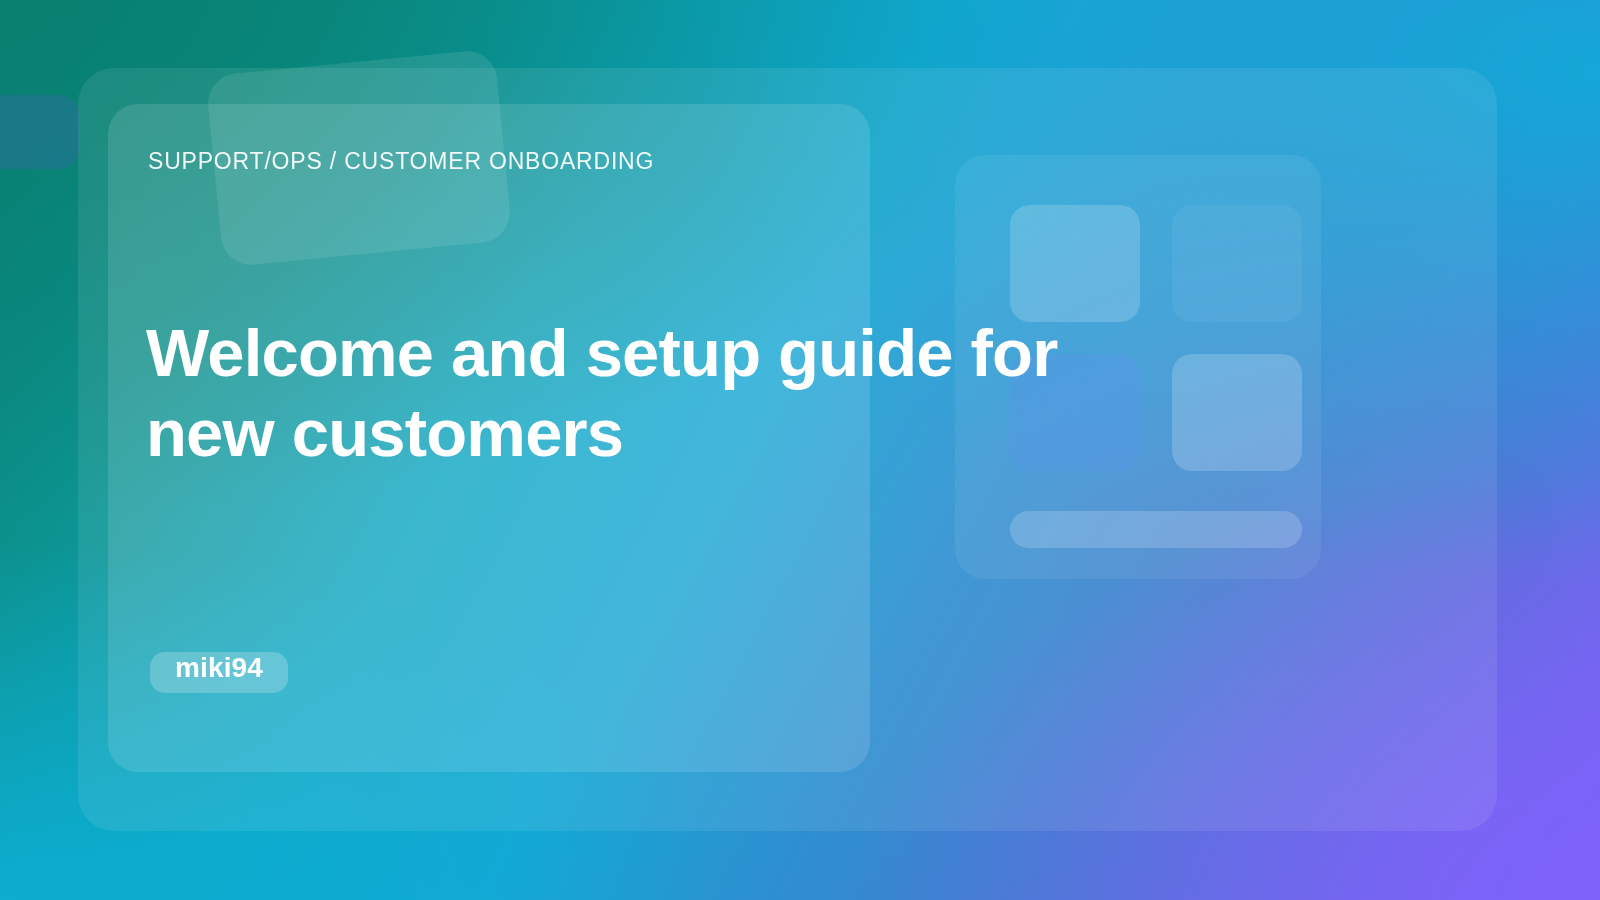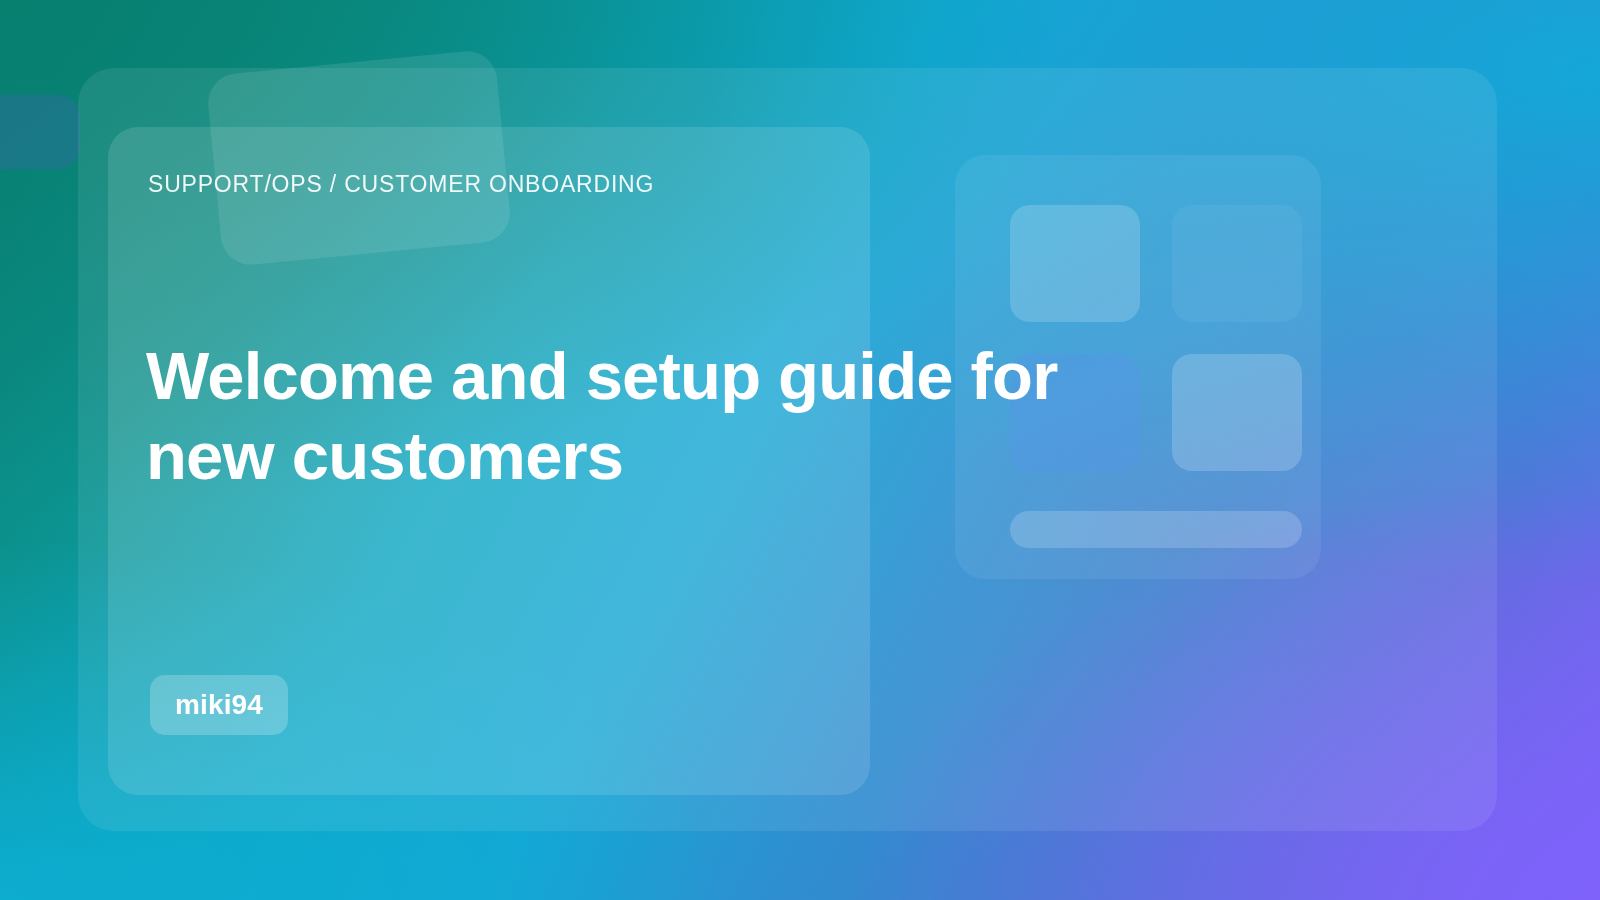--- a/index.html
+++ b/index.html
@@ -101,21 +101,20 @@
   .content-card {
     position: absolute;
     left: 108px;
     top: 104px;
     width: 762px;
     height: 668px;
     border-radius: 30px;
     background: rgba(255,255,255,0.12);
     padding: 0;
     box-sizing: border-box;
-    margin-top: 23px;
   }
 
   .breadcrumb {
     position: absolute;
     left: 40px;
     top: 44px;
     font-size: 23px;
     letter-spacing: 0.035em;
     color: rgba(255,255,255,0.92);
     font-weight: 400;
@@ -133,24 +132,23 @@
     font-weight: 700;
     letter-spacing: -0.012em;
     color: #ffffff;
     white-space: pre-line;
   }
 
   .author-badge {
     position: absolute;
     left: 42px;
     top: 548px;
-    height: 60px;
+    height: 41px;
     padding: 0 25px;
     display: flex;
-    align-items: center;
     border-radius: 15px;
     background: rgba(255,255,255,0.22);
     color: #ffffff;
     font-size: 28px;
     font-weight: 700;
     letter-spacing: 0.005em;
   }
 
   
   .panel {

